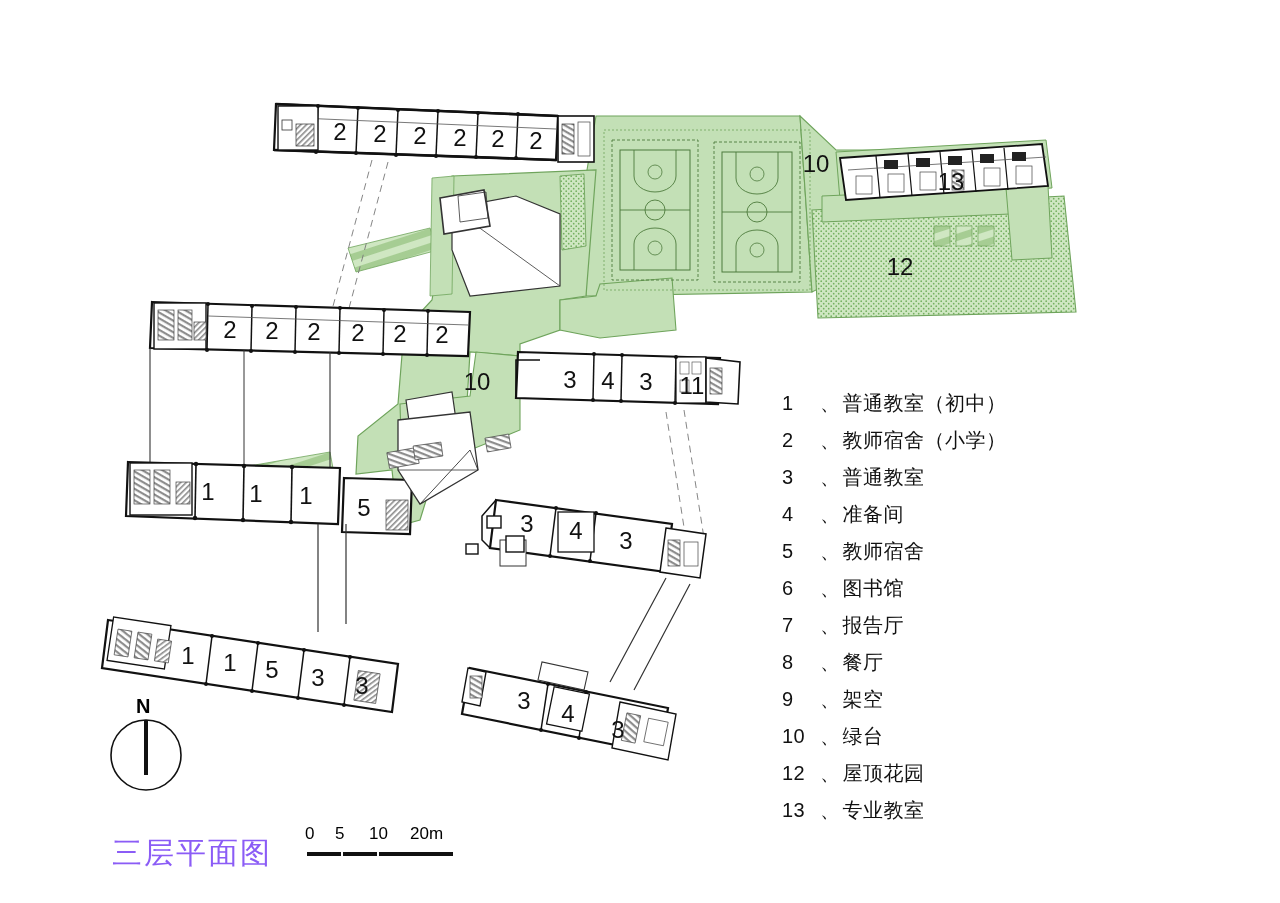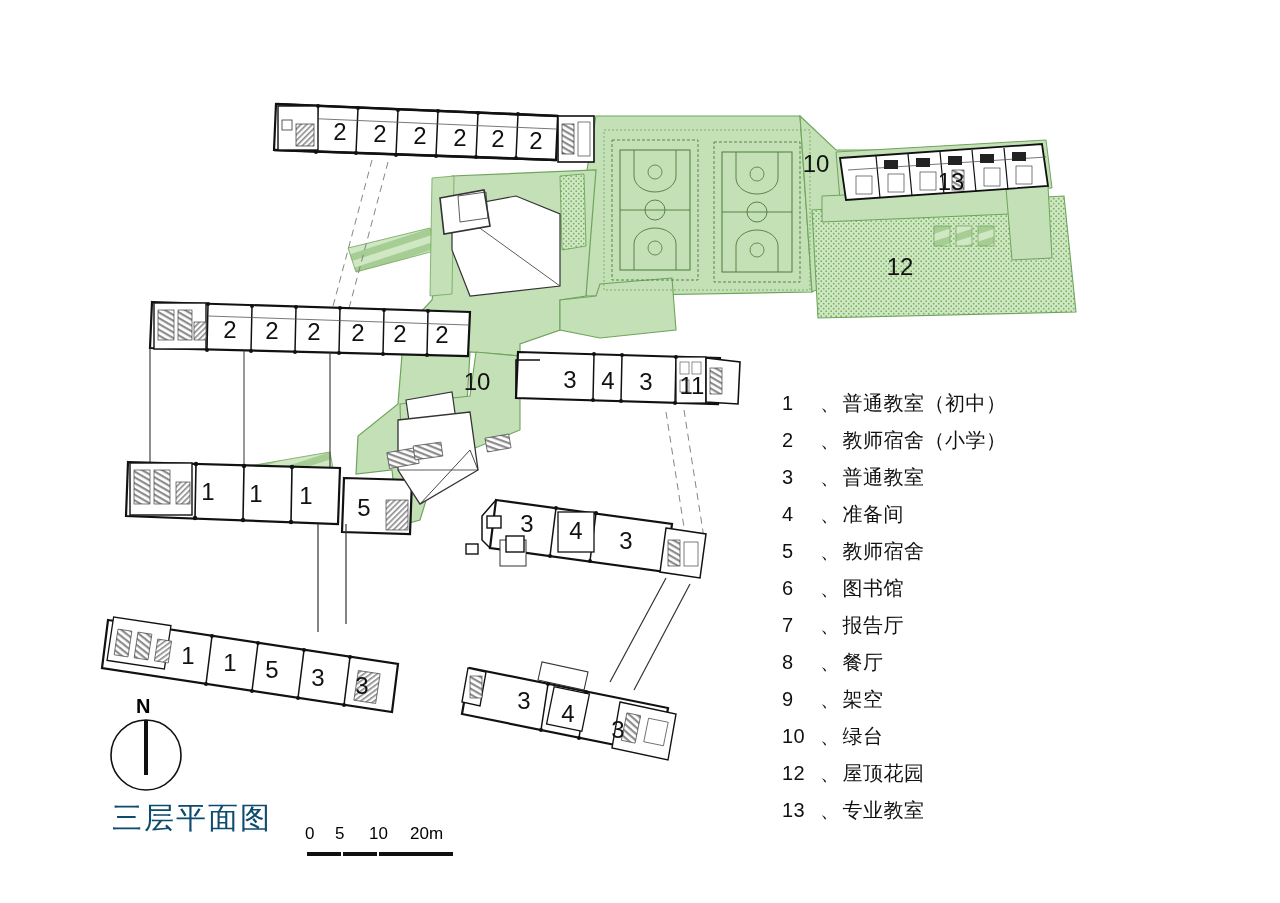--- a/index.html
+++ b/index.html
@@ -10,23 +10,23 @@
 
   
   #legend{position:absolute;left:782px;top:390px;width:300px;}
   .legend-row{display:flex;align-items:baseline;height:37px;font-size:20px;
               letter-spacing:.5px;color:#111;}
   .legend-num{min-width:38px;text-align:left;font-family:"Liberation Sans",sans-serif;}
   .legend-sep{margin-right:2px;}
   .legend-label{font-family:"DejaVu Sans","Liberation Sans",sans-serif;}
 
   
-  #plan-title{position:absolute;left:112px;top:798px;font-size:30px;
+  #plan-title{position:absolute;left:112px;top:833px;font-size:30px;
               letter-spacing:2px;font-family:"DejaVu Sans","Liberation Sans",sans-serif;
-              color:#0c4a6e;text-align:center;}
+              color:#8b5cf6;text-align:center;}
   #compass{position:absolute;left:106px;top:697px;width:84px;height:100px;}
   #compass .n-letter{position:absolute;left:30px;top:-2px;font-size:20px;font-weight:600;}
   #scalebar{position:absolute;left:305px;top:824px;width:160px;height:40px;}
   .scale-label{position:absolute;top:0;font-size:17px;}
 </style>
 </head>
 <body>
 
 <div id="plan-root">
 

